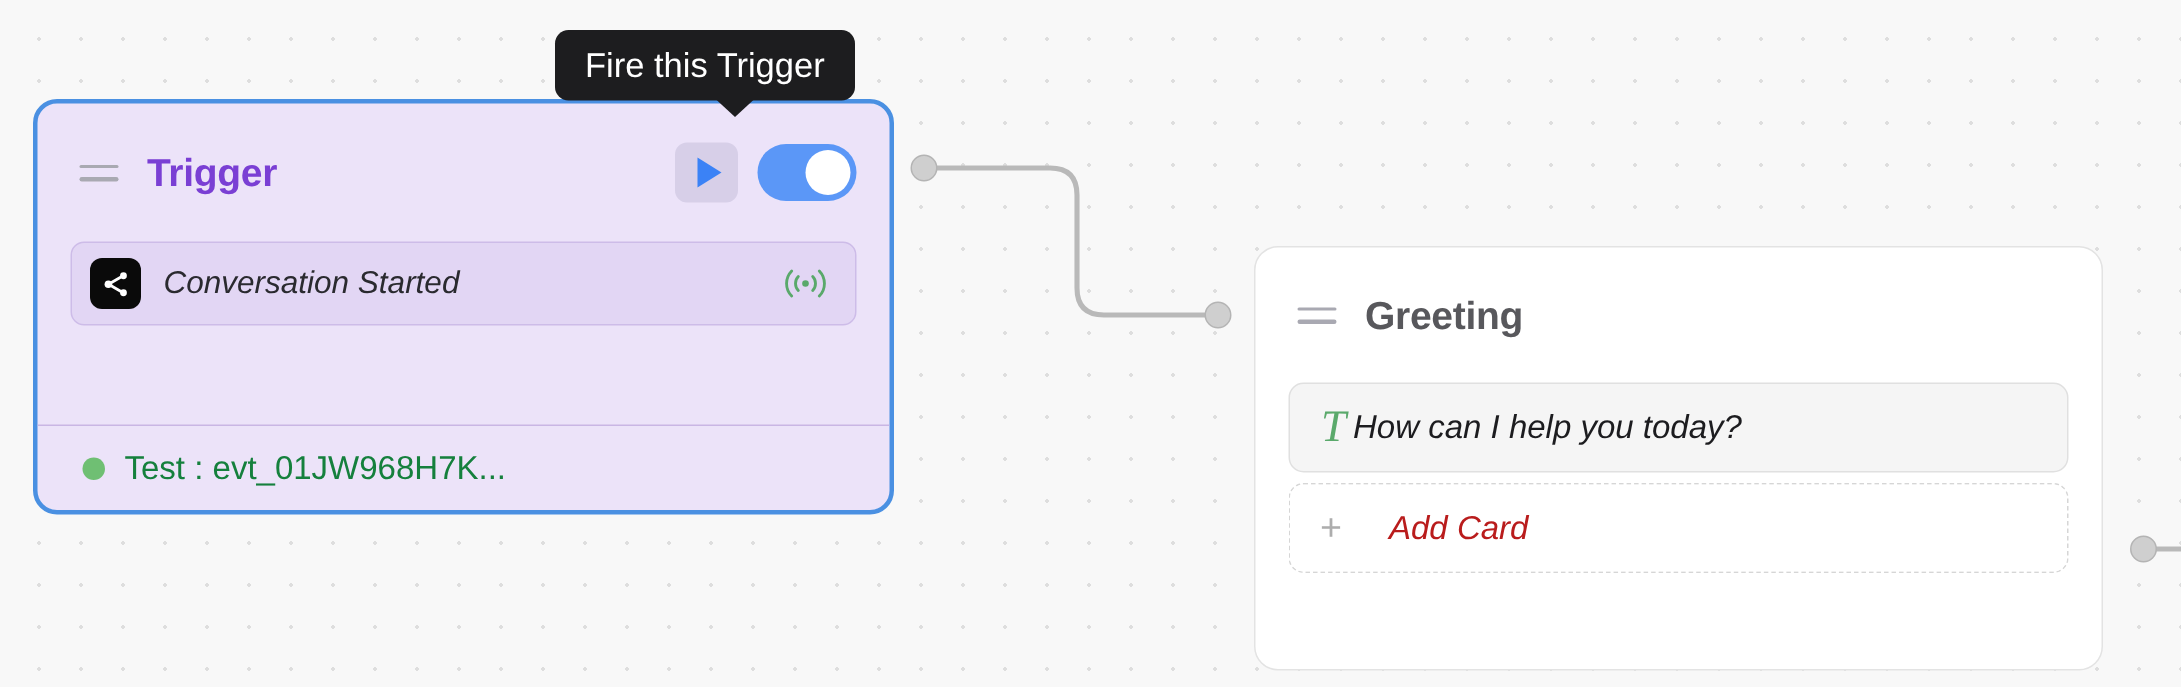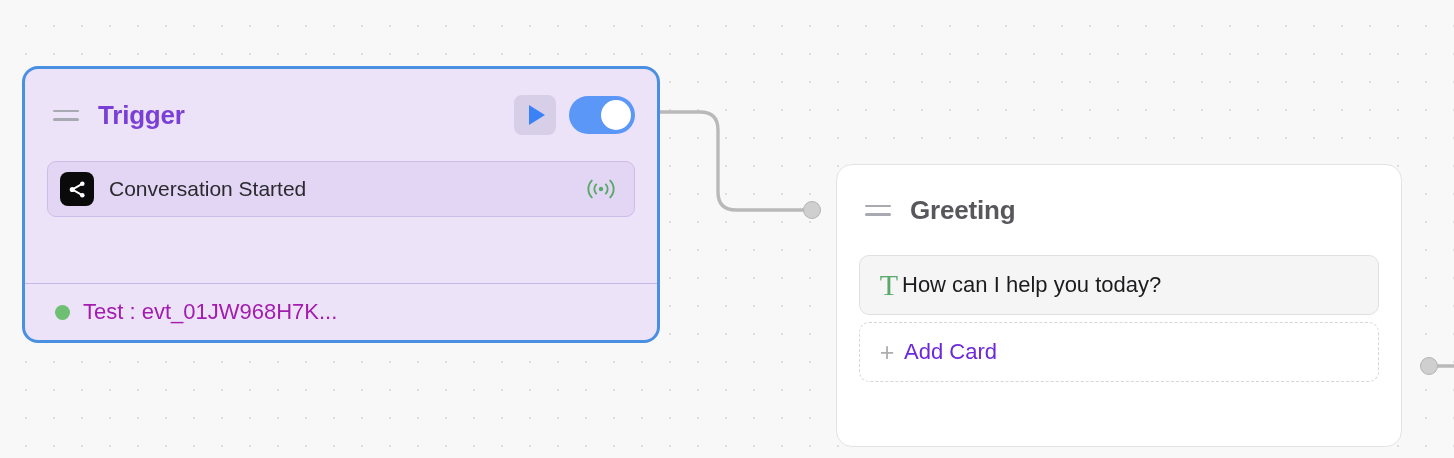--- a/index.html
+++ b/index.html
@@ -42,21 +42,21 @@
     background: #cfcfcf;
     border: 1.5px solid #b4b4b4;
     box-sizing: border-box;
   }
 
   
   #trigger-node {
     position: absolute;
     left: 22px;
     top: 66px;
-    width: 638px;
+    width: 574px;
     height: 277px;
     box-sizing: border-box;
     background: #ece3f9;
     border: 3px solid #4a90e2;
     border-radius: 16px;
     overflow: hidden;
   }
 
   .node-header {
     position: relative;
@@ -135,20 +135,21 @@
     position: absolute;
     top: 4px; left: 32px;
     width: 30px; height: 30px;
     border-radius: 50%;
     background: #fff;
   }
 
   
   .node-body {
     padding: 0 22px;
+    font-style: italic;
   }
 
   .event-row {
     height: 56px;
     background: #e2d6f4;
     border: 1px solid #cdbce8;
     border-radius: 9px;
     display: flex;
     align-items: center;
     padding: 0 16px 0 12px;
@@ -187,21 +188,21 @@
   }
   .status-dot {
     width: 15px; height: 15px;
     border-radius: 50%;
     background: #6fbf73;
     flex: 0 0 auto;
   }
   .footer-text {
     margin-left: 13px;
     font-size: 22px;
-    color: #a21caf;
+    color: #15803d;
     white-space: nowrap;
   }
 
   
   #greeting-node {
     position: absolute;
     left: 836px;
     top: 164px;
     width: 566px;
     height: 283px;
@@ -253,23 +254,23 @@
   }
   .plus-icon {
     font-size: 25px;
     color: #adadad;
     width: 22px;
     text-align: center;
     flex: 0 0 auto;
     line-height: 1;
   }
   .add-card-label {
-    margin-left: 6px;
+    margin-left: 28px;
     font-size: 22px;
-    color: #6d28d9;
+    color: #b91c1c;
     white-space: nowrap;
   }
 
   
   #tooltip {
     position: absolute;
     left: 370px;
     top: 20px;
     background: #1d1d1f;
     border-radius: 9px;
@@ -371,14 +372,18 @@
         <span class="card-text">How can I help you today?</span>
       </div>
 
       <div class="add-card">
         <span class="plus-icon">+</span>
         <span class="add-card-label">Add Card</span>
       </div>
     </div>
   </div>
 
+  <div id="tooltip">
+    <span class="tip-text">Fire this Trigger</span>
+    <span class="tip-arrow"></span>
+  </div>
 
 </div>
 
 </body></html>

